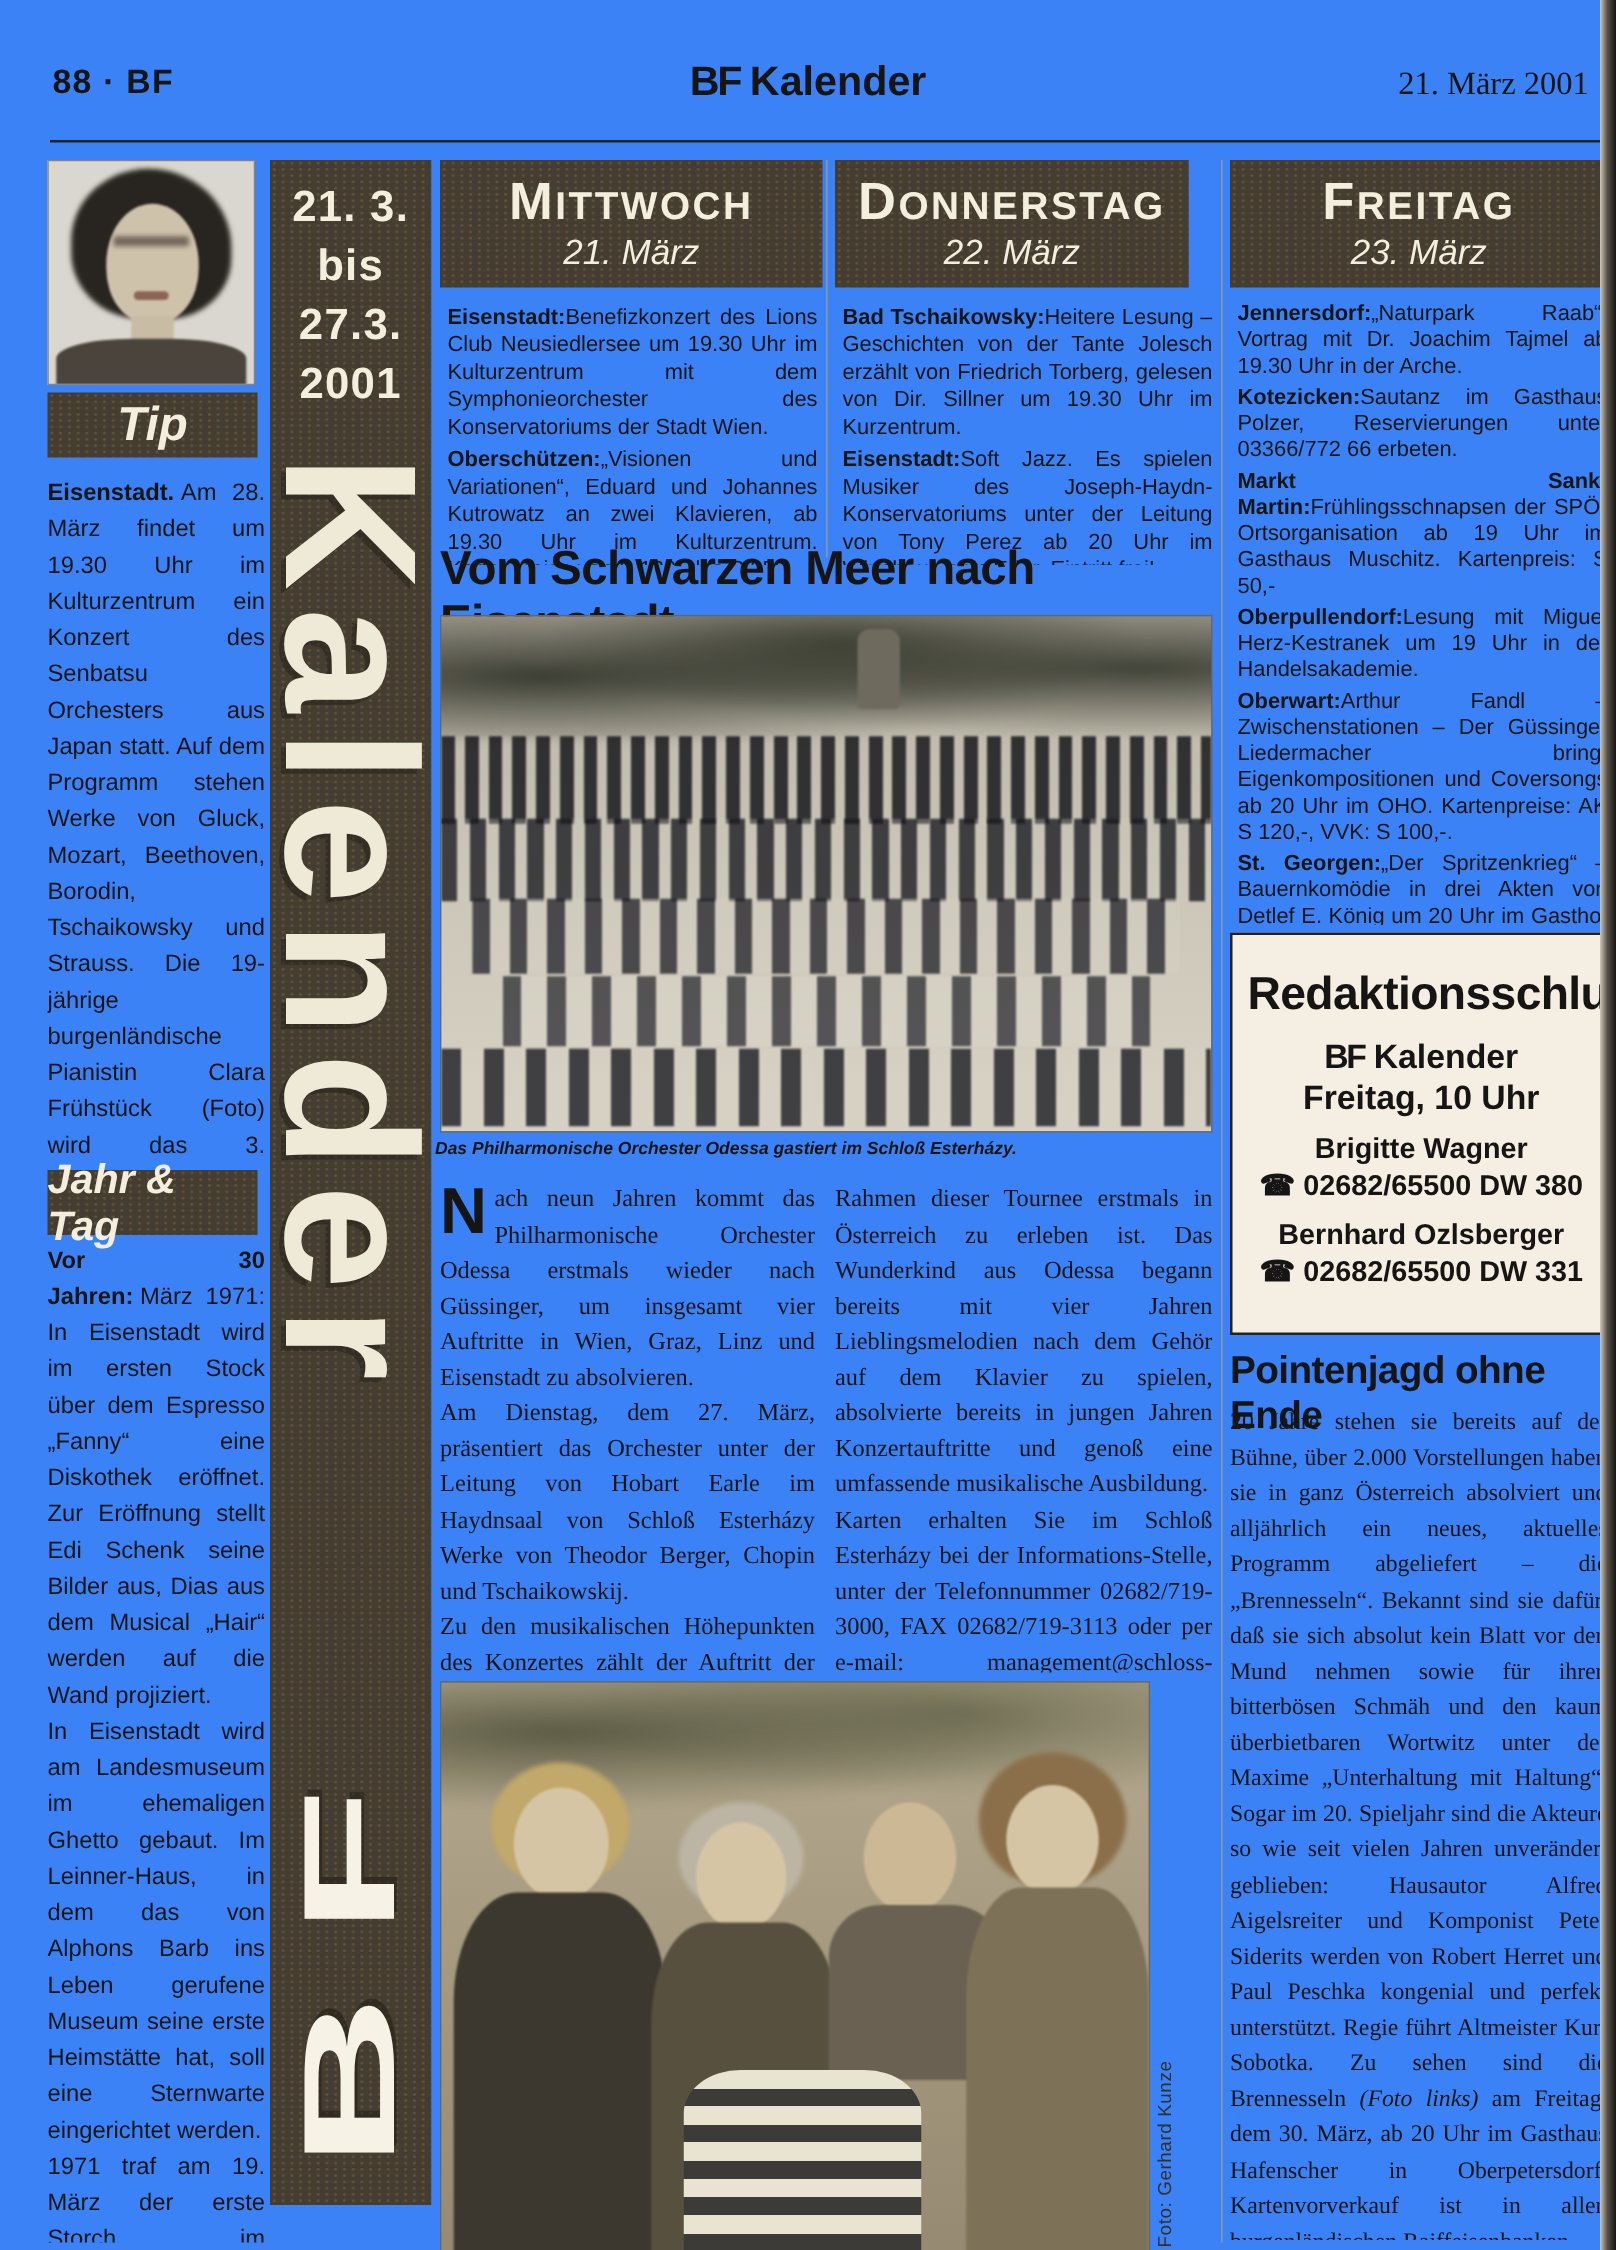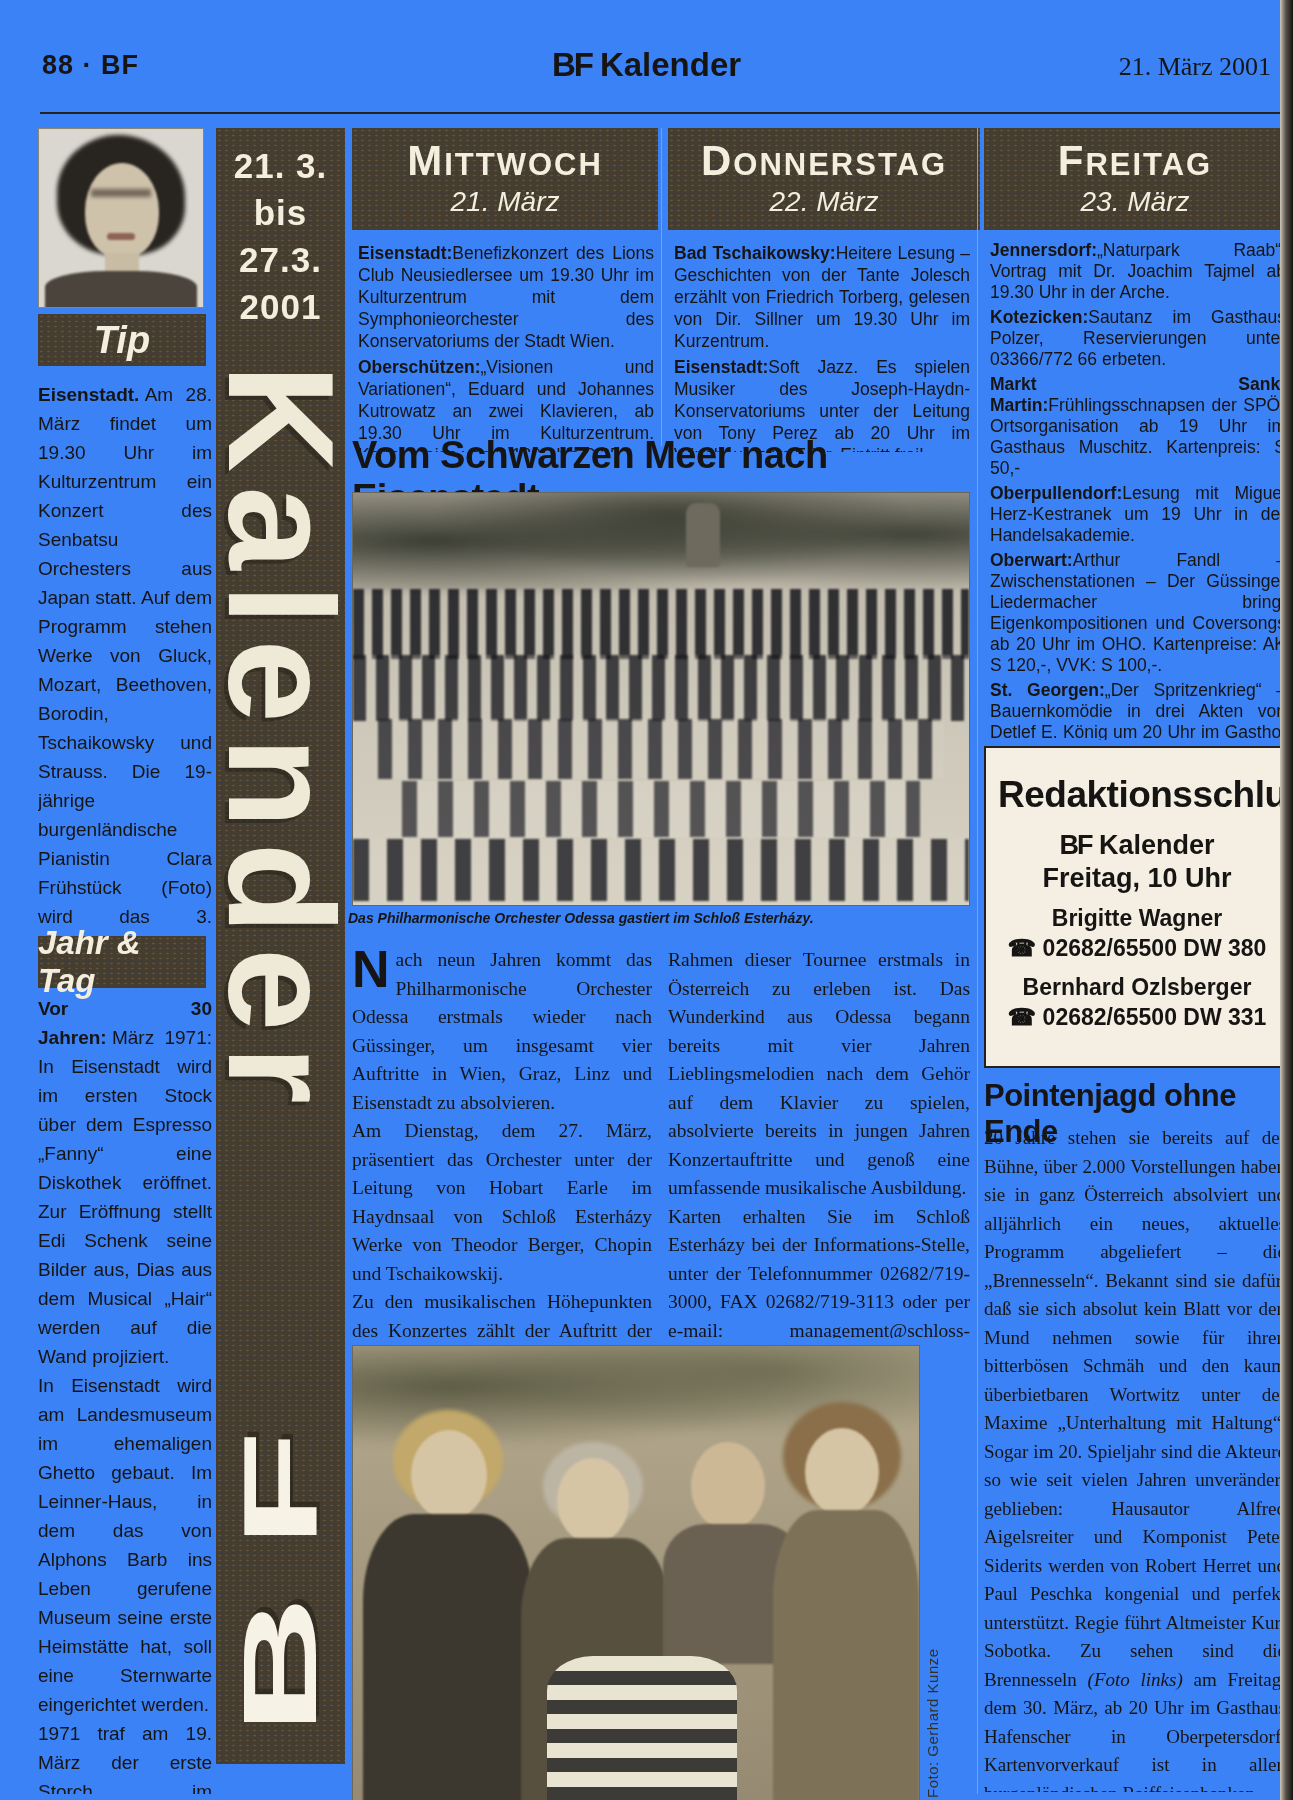--- a/index.html
+++ b/index.html
@@ -147,21 +147,21 @@
     <div class="vkal">Kalender</div>
     <div class="vbf-wrap">
       <span class="vbf">BF</span>
     </div>
   </div>
 
   <div class="daybox dark" style="left:352px;width:306px;">
     <div class="dayname">Mittwoch</div>
     <div class="daydate">21. März</div>
   </div>
-  <div class="daybox dark" style="left:668px;width:312px;">
+  <div class="daybox dark" style="left:668px;width:283px;">
     <div class="dayname">Donnerstag</div>
     <div class="daydate">22. März</div>
   </div>
   <div class="daybox dark" style="left:984px;width:302px;">
     <div class="dayname">Freitag</div>
     <div class="daydate">23. März</div>
   </div>
 
   <div class="listing" style="left:352px;top:242px;width:302px;height:210px;">
     <p class="entry"><b class="place">Eisenstadt:</b><span>Benefizkonzert des Lions Club Neusiedlersee um 19.30 Uhr im Kulturzentrum mit dem Symphonieorchester des Konservatoriums der Stadt Wien.</span></p>

